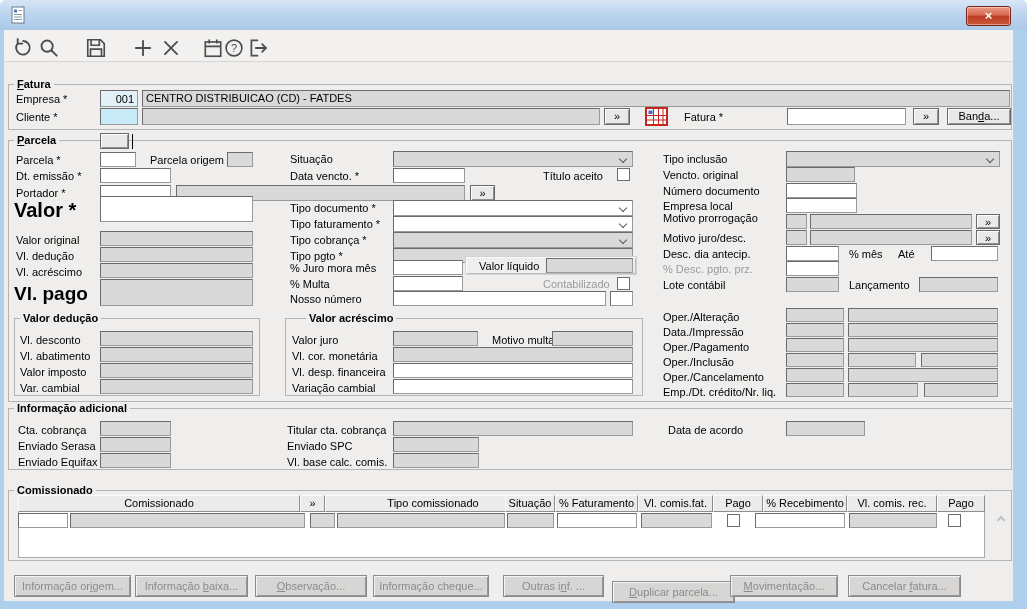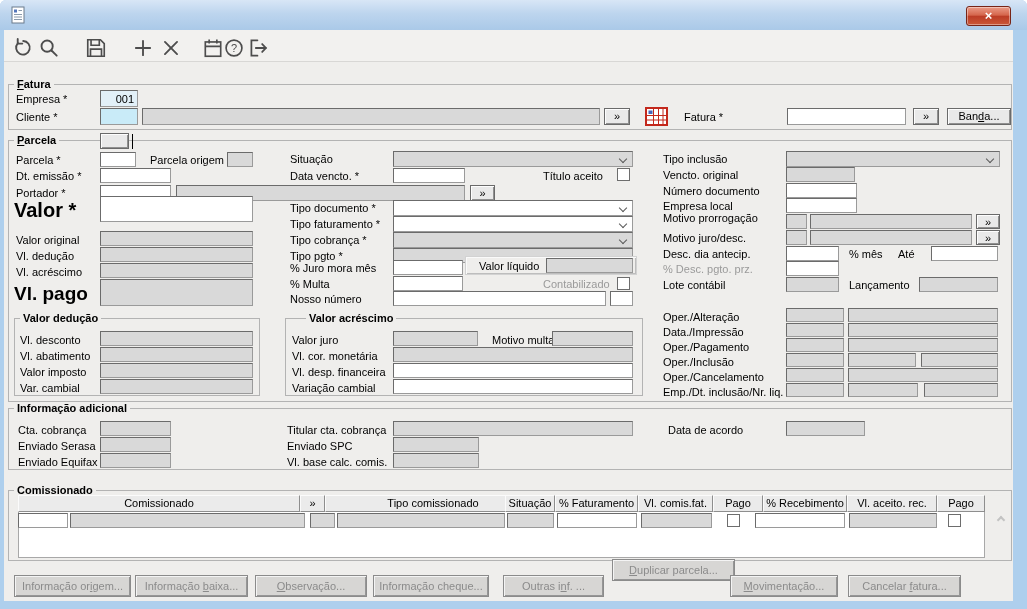--- a/index.html
+++ b/index.html
@@ -138,20 +138,21 @@
           <line x1="8" y1="10" x2="17" y2="10"></line>
           <path d="M13.8 6.4 L17.2 10 L13.8 13.6"></path>
         </g>
       </svg>
   </div>
 
   <div class="grp" style="left:8px;top:84px;width:1004px;height:46px"></div>
   <div class="glab" style="left:14px;top:78px"><span style="text-decoration: underline;">F</span><span>a</span><span>t</span><span>u</span><span>r</span><span>a</span></div>
   <div class="lb" style="left:16px;top:93px">Empresa *</div>
   <input class="f emp ra" style="left: 100px; top: 90px; width: 38px; height: 17px;" value="001">
+  <div class="f" style="left:142px;top:90px;width:868px;height:17px">CENTRO DISTRIBUICAO (CD) - FATDES</div>
   <div class="lb" style="left:16px;top:111px">Cliente *</div>
   <input class="f cy" style="left: 100px; top: 108px; width: 38px; height: 17px;">
   <div class="f" style="left:142px;top:108px;width:458px;height:17px"></div>
   <div class="sb" style="left:604px;top:108px;width:26px;height:17px">»</div>
   <div style="position:absolute;left:645px;top:107px">
     <svg width="23" height="19" viewBox="0 0 23 19">
       <rect x="1" y="1" width="21" height="17" fill="#ffffff" stroke="#c3281c" stroke-width="2"></rect>
       <rect x="3.5" y="3.5" width="4" height="3.5" fill="#4466bb"></rect>
       <line x1="2" y1="8.5" x2="21" y2="8.5" stroke="#c3281c"></line>
       <line x1="2" y1="13" x2="21" y2="13" stroke="#c3281c"></line>
@@ -255,21 +256,21 @@
   <div class="lb" style="left:663px;top:341px">Oper./Pagamento</div>
   <div class="f" style="left:786px;top:338px;width:58px;height:14px"></div>
   <div class="f" style="left:848px;top:338px;width:150px;height:14px"></div>
   <div class="lb" style="left:663px;top:356px">Oper./Inclusão</div>
   <div class="f" style="left:786px;top:353px;width:58px;height:14px"></div>
   <div class="f" style="left:848px;top:353px;width:68px;height:14px"></div>
   <div class="f" style="left:921px;top:353px;width:77px;height:14px"></div>
   <div class="lb" style="left:663px;top:371px">Oper./Cancelamento</div>
   <div class="f" style="left:786px;top:368px;width:58px;height:14px"></div>
   <div class="f" style="left:848px;top:368px;width:150px;height:14px"></div>
-  <div class="lb" style="left:663px;top:386px">Emp./Dt. inclusão/Nr. liq.</div>
+  <div class="lb" style="left:663px;top:386px">Emp./Dt. crédito/Nr. liq.</div>
   <div class="f" style="left:786px;top:383px;width:58px;height:14px"></div>
   <div class="f" style="left:848px;top:383px;width:70px;height:14px"></div>
   <div class="f" style="left:924px;top:383px;width:74px;height:14px"></div>
 
   <div class="grp" style="left:14px;top:318px;width:246px;height:78px"></div>
   <div class="glab" style="left:20px;top:312px">Valor dedução</div>
   <div class="lb" style="left:20px;top:334px">Vl. desconto</div>
   <div class="f" style="left:100px;top:331px;width:153px;height:15px"></div>
   <div class="lb" style="left:20px;top:350px">Vl. abatimento</div>
   <div class="f" style="left:100px;top:347px;width:153px;height:15px"></div>
@@ -312,38 +313,38 @@
   <div class="glab" style="left:14px;top:484px">Comissionado</div>
   <div class="gridbody" style="left:18px;top:511px;width:967px;height:47px"></div>
   <div class="th" style="left:18px;top:495px;width:282px;height:17px">Comissionado</div>
   <div class="th" style="left:300px;top:495px;width:25px;height:17px">»</div>
   <div class="th" style="left:325px;top:495px;width:216px;height:17px">Tipo comissionado</div>
   <div class="th" style="left:505px;top:495px;width:50px;height:17px">Situação</div>
   <div class="th" style="left:555px;top:495px;width:83px;height:17px">% Faturamento</div>
   <div class="th" style="left:638px;top:495px;width:75px;height:17px">Vl. comis.fat.</div>
   <div class="th" style="left:713px;top:495px;width:50px;height:17px">Pago</div>
   <div class="th" style="left:763px;top:495px;width:84px;height:17px">% Recebimento</div>
-  <div class="th" style="left:847px;top:495px;width:90px;height:17px">Vl. aceito. rec.</div>
+  <div class="th" style="left:847px;top:495px;width:90px;height:17px">Vl. comis. rec.</div>
   <div class="th" style="left:937px;top:495px;width:48px;height:17px">Pago</div>
 
   <input class="f w" style="left: 18px; top: 513px; width: 50px; height: 15px;">
   <div class="f" style="left:70px;top:513px;width:235px;height:15px"></div>
   <div class="f" style="left:310px;top:513px;width:25px;height:15px"></div>
   <div class="f" style="left:337px;top:513px;width:168px;height:15px"></div>
   <div class="f" style="left:507px;top:513px;width:47px;height:15px"></div>
   <input class="f w" style="left: 557px; top: 513px; width: 80px; height: 15px;">
   <div class="f" style="left:641px;top:513px;width:71px;height:15px"></div>
   <input type="checkbox" class="cb" style="left: 727px; top: 514px;">
   <input class="f w" style="left: 755px; top: 513px; width: 90px; height: 15px;">
   <div class="f" style="left:849px;top:513px;width:88px;height:15px"></div>
   <input type="checkbox" class="cb" style="left: 948px; top: 514px;">
   <div class="chevup" style="left:998px;top:517px"></div>
 
   <div class="bbtn" style="left:14px;top:575px;width:117px"><span>I</span><span>n</span><span>f</span><span>o</span><span>r</span><span>m</span><span>a</span><span>ç</span><span>ã</span><span>o</span><span> </span><span>o</span><span>r</span><span style="text-decoration: underline;">i</span><span>g</span><span>e</span><span>m</span><span>.</span><span>.</span><span>.</span></div>
   <div class="bbtn" style="left:135px;top:575px;width:113px"><span>I</span><span>n</span><span>f</span><span>o</span><span>r</span><span>m</span><span>a</span><span>ç</span><span>ã</span><span>o</span><span> </span><span style="text-decoration: underline;">b</span><span>a</span><span>i</span><span>x</span><span>a</span><span>.</span><span>.</span><span>.</span></div>
   <div class="bbtn" style="left:255px;top:575px;width:112px"><span style="text-decoration: underline;">O</span><span>b</span><span>s</span><span>e</span><span>r</span><span>v</span><span>a</span><span>ç</span><span>ã</span><span>o</span><span>.</span><span>.</span><span>.</span></div>
   <div class="bbtn" style="left:373px;top:575px;width:116px"><span>I</span><span>n</span><span>f</span><span>o</span><span>r</span><span>m</span><span>a</span><span>ç</span><span>ã</span><span>o</span><span> </span><span>c</span><span>h</span><span>e</span><span>q</span><span>u</span><span>e</span><span>.</span><span>.</span><span>.</span></div>
   <div class="bbtn" style="left:503px;top:575px;width:101px"><span>O</span><span>u</span><span>t</span><span>r</span><span>a</span><span>s</span><span> </span><span>i</span><span style="text-decoration: underline;">n</span><span>f</span><span>.</span><span> </span><span>.</span><span>.</span><span>.</span></div>
-  <div class="bbtn" style="left:612px;top:559px;width:123px"><span style="text-decoration: underline;">D</span><span>u</span><span>p</span><span>l</span><span>i</span><span>c</span><span>a</span><span>r</span><span> </span><span>p</span><span>a</span><span>r</span><span>c</span><span>e</span><span>l</span><span>a</span><span>.</span><span>.</span><span>.</span></div>
+  <div class="bbtn" style="left:612px;top:581px;width:123px"><span style="text-decoration: underline;">D</span><span>u</span><span>p</span><span>l</span><span>i</span><span>c</span><span>a</span><span>r</span><span> </span><span>p</span><span>a</span><span>r</span><span>c</span><span>e</span><span>l</span><span>a</span><span>.</span><span>.</span><span>.</span></div>
   <div class="bbtn" style="left:730px;top:575px;width:108px"><span style="text-decoration: underline;">M</span><span>o</span><span>v</span><span>i</span><span>m</span><span>e</span><span>n</span><span>t</span><span>a</span><span>ç</span><span>ã</span><span>o</span><span>.</span><span>.</span><span>.</span></div>
   <div class="bbtn" style="left:848px;top:575px;width:113px"><span>C</span><span>a</span><span>n</span><span>c</span><span>e</span><span>l</span><span>a</span><span>r</span><span> </span><span style="text-decoration: underline;">f</span><span>a</span><span>t</span><span>u</span><span>r</span><span>a</span><span>.</span><span>.</span><span>.</span></div>
 
 </div>
 
 </body></html>

